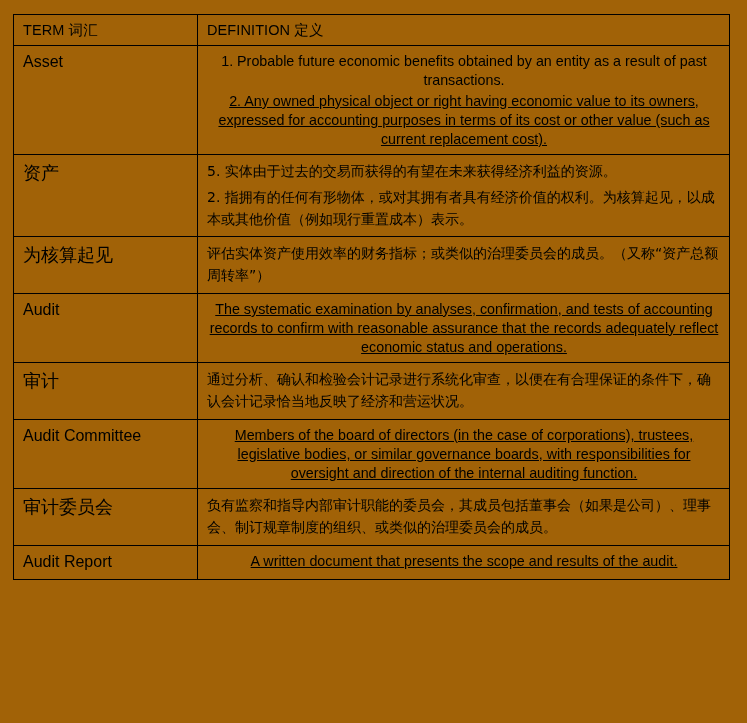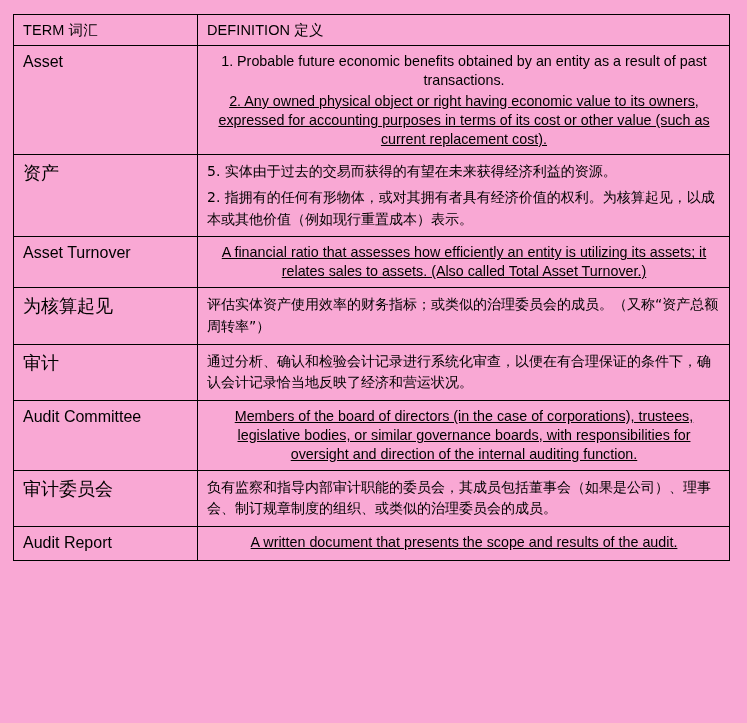--- a/index.html
+++ b/index.html
@@ -11,21 +11,21 @@
     width: 747px;
     height: 723px;
     font-family: "Liberation Sans", "DejaVu Sans", sans-serif;
     color: #000000;
     overflow: hidden;
   }
   .page {
     position: relative;
     width: 747px;
     height: 723px;
-    background: #f9a8d4;
+    background: #a16207;
   }
   .glossary-table {
     position: absolute;
     left: 13px;
     top: 14px;
     width: 716px;
     border-collapse: collapse;
     table-layout: fixed;
   }
   .glossary-table col.term-col { width: 184px; }
@@ -113,30 +113,30 @@
             <p>2. Any owned physical object or right having economic value to its owners, expressed for accounting purposes in terms of its cost or other value (such as current replacement cost).</p>
           </td>
         </tr>
         <tr class="row-zh h-assetzh">
           <td class="term">资产</td>
           <td class="def">
             <p>5. 实体由于过去的交易而获得的有望在未来获得经济利益的资源。</p>
             <p>2. 指拥有的任何有形物体，或对其拥有者具有经济价值的权利。为核算起见，以成本或其他价值（例如现行重置成本）表示。</p>
           </td>
         </tr>
-        <tr class="row-en h-turn">
-          <td class="term">Asset Turnover</td>
-          <td class="def">
-            <p>A financial ratio that assesses how efficiently an entity is utilizing its assets; it relates sales to assets. (Also called Total Asset Turnover.)</p>
-          </td>
-        </tr>
         <tr class="row-zh h-turnzh">
           <td class="term">为核算起见</td>
           <td class="def">
             <p>评估实体资产使用效率的财务指标；或类似的治理委员会的成员。（又称“资产总额周转率”）</p>
+          </td>
+        </tr>
+        <tr class="row-en h-audit">
+          <td class="term">Audit</td>
+          <td class="def">
+            <p>The systematic examination by analyses, confirmation, and tests of accounting records to confirm with reasonable assurance that the records adequately reflect economic status and operations.</p>
           </td>
         </tr>
         <tr class="row-zh h-auditzh">
           <td class="term">审计</td>
           <td class="def">
             <p>通过分析、确认和检验会计记录进行系统化审查，以便在有合理保证的条件下，确认会计记录恰当地反映了经济和营运状况。</p>
           </td>
         </tr>
         <tr class="row-en h-ac">
           <td class="term">Audit Committee</td>

